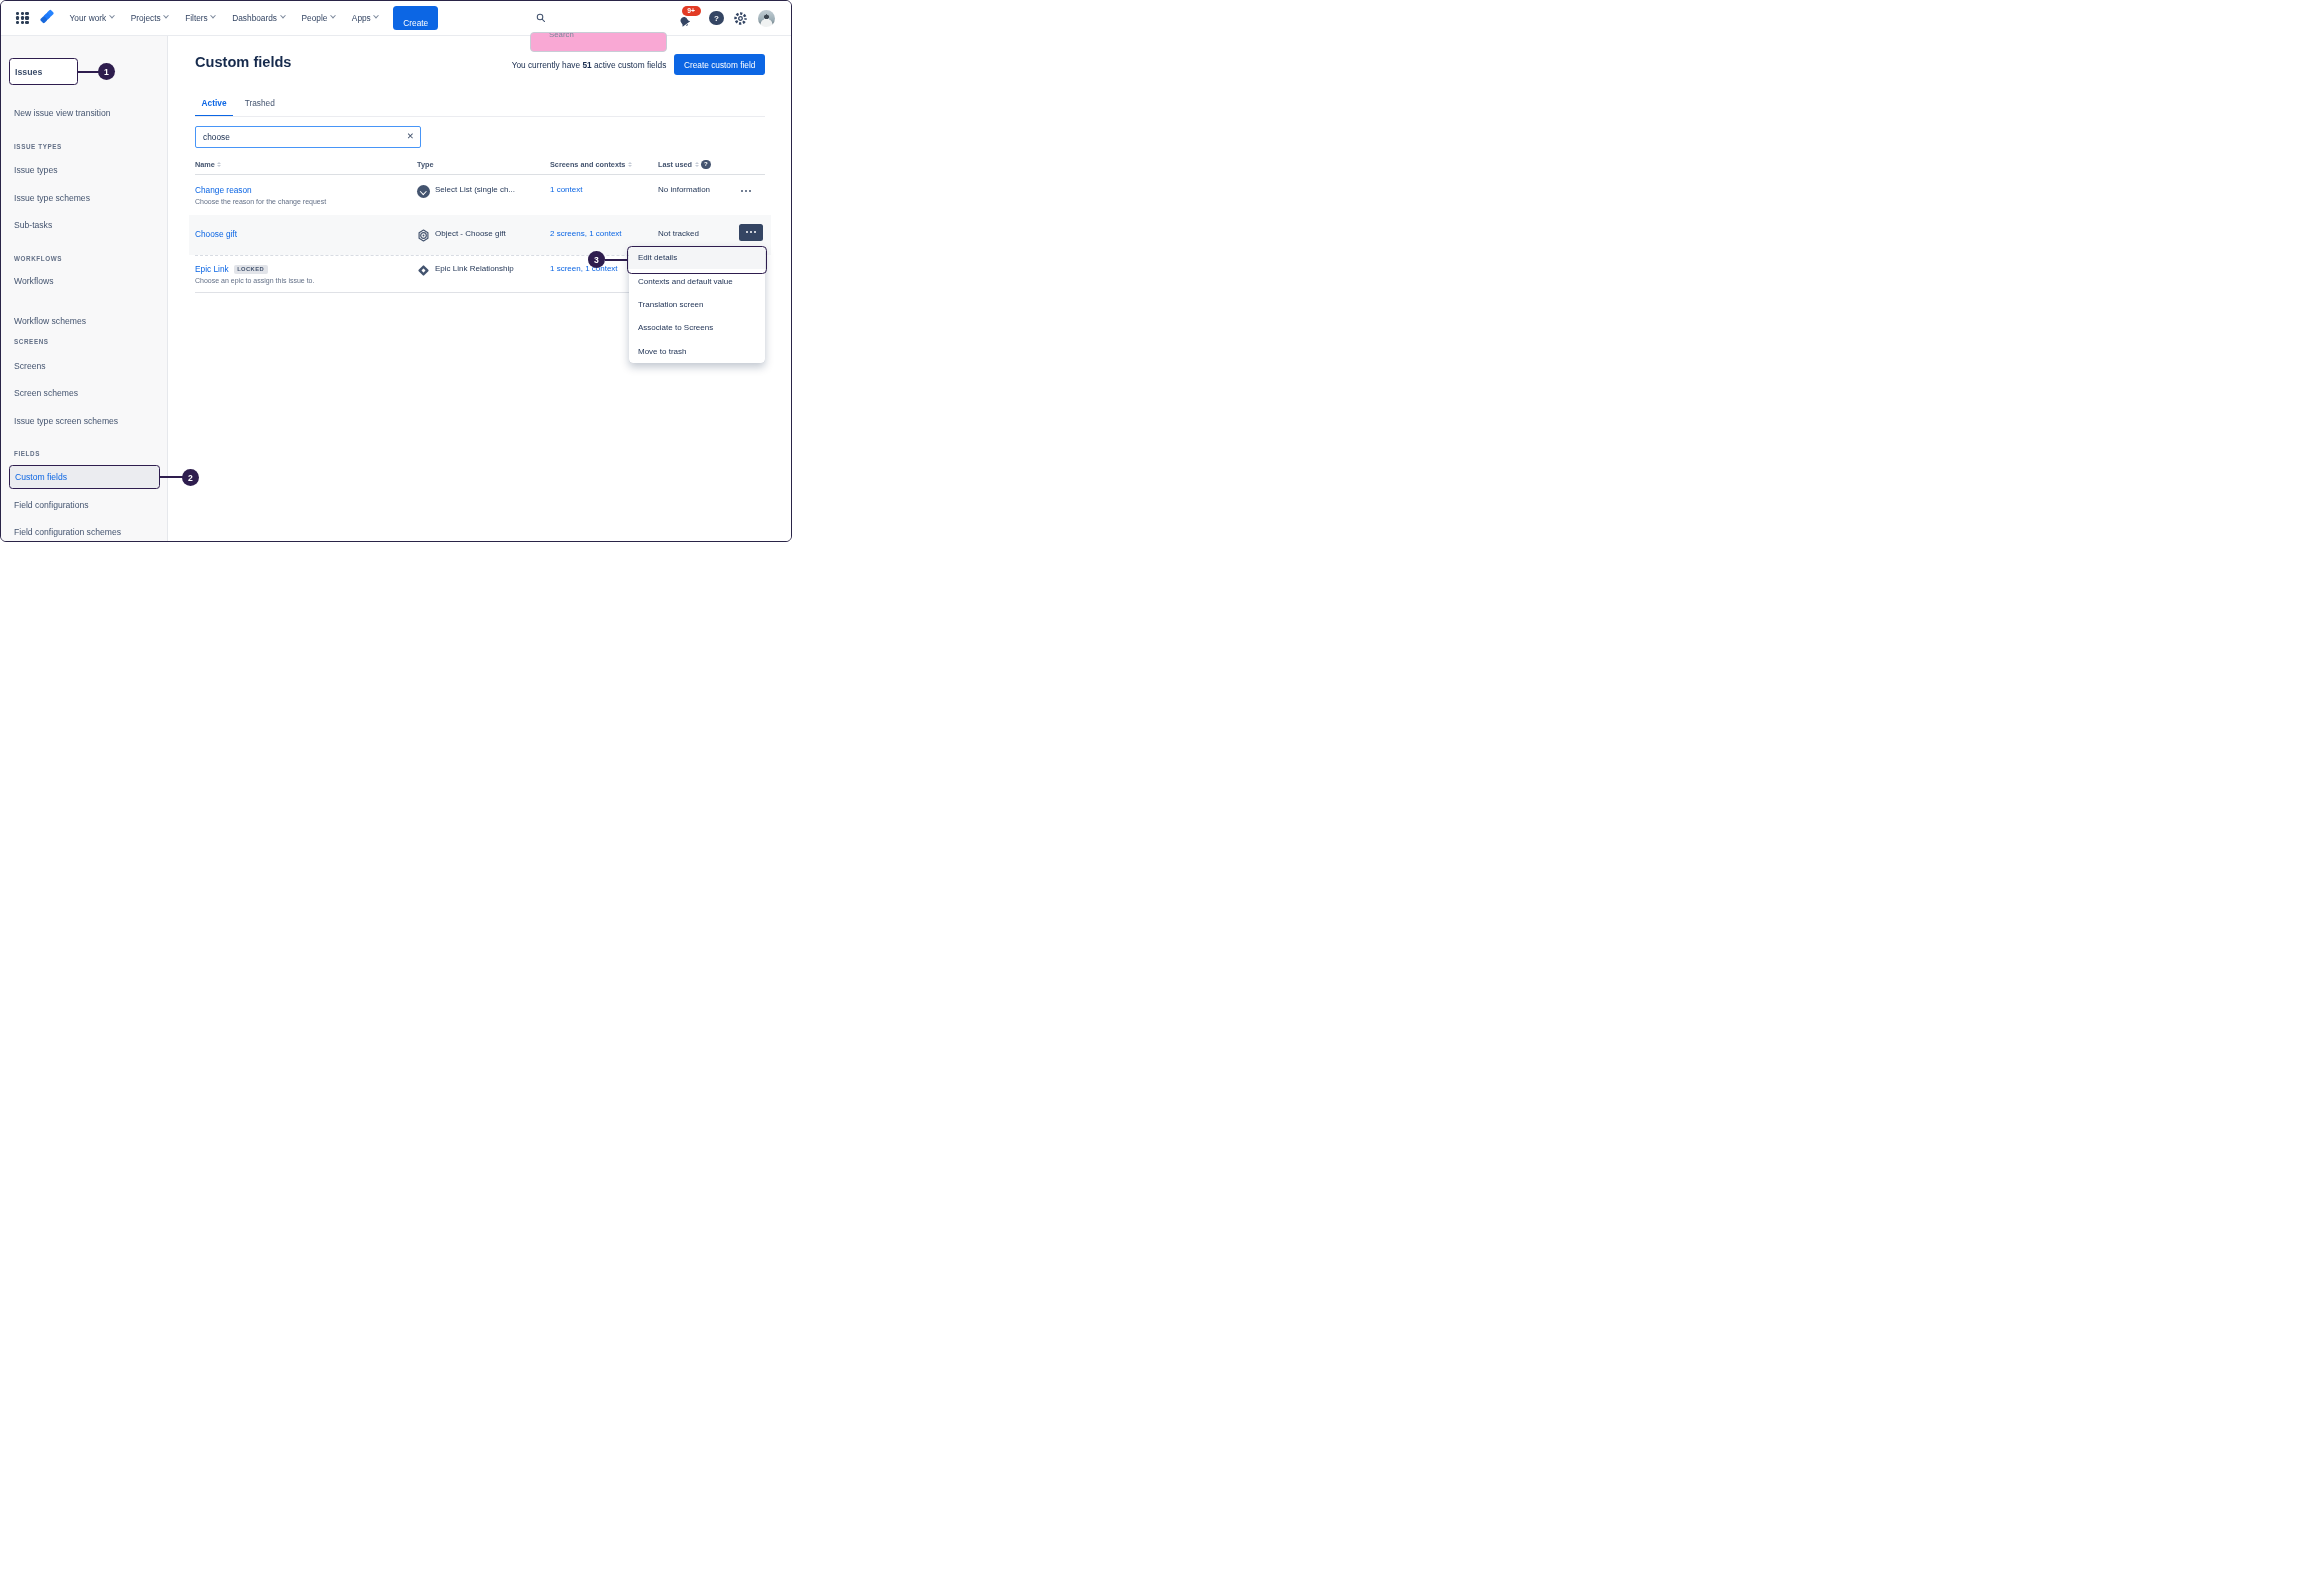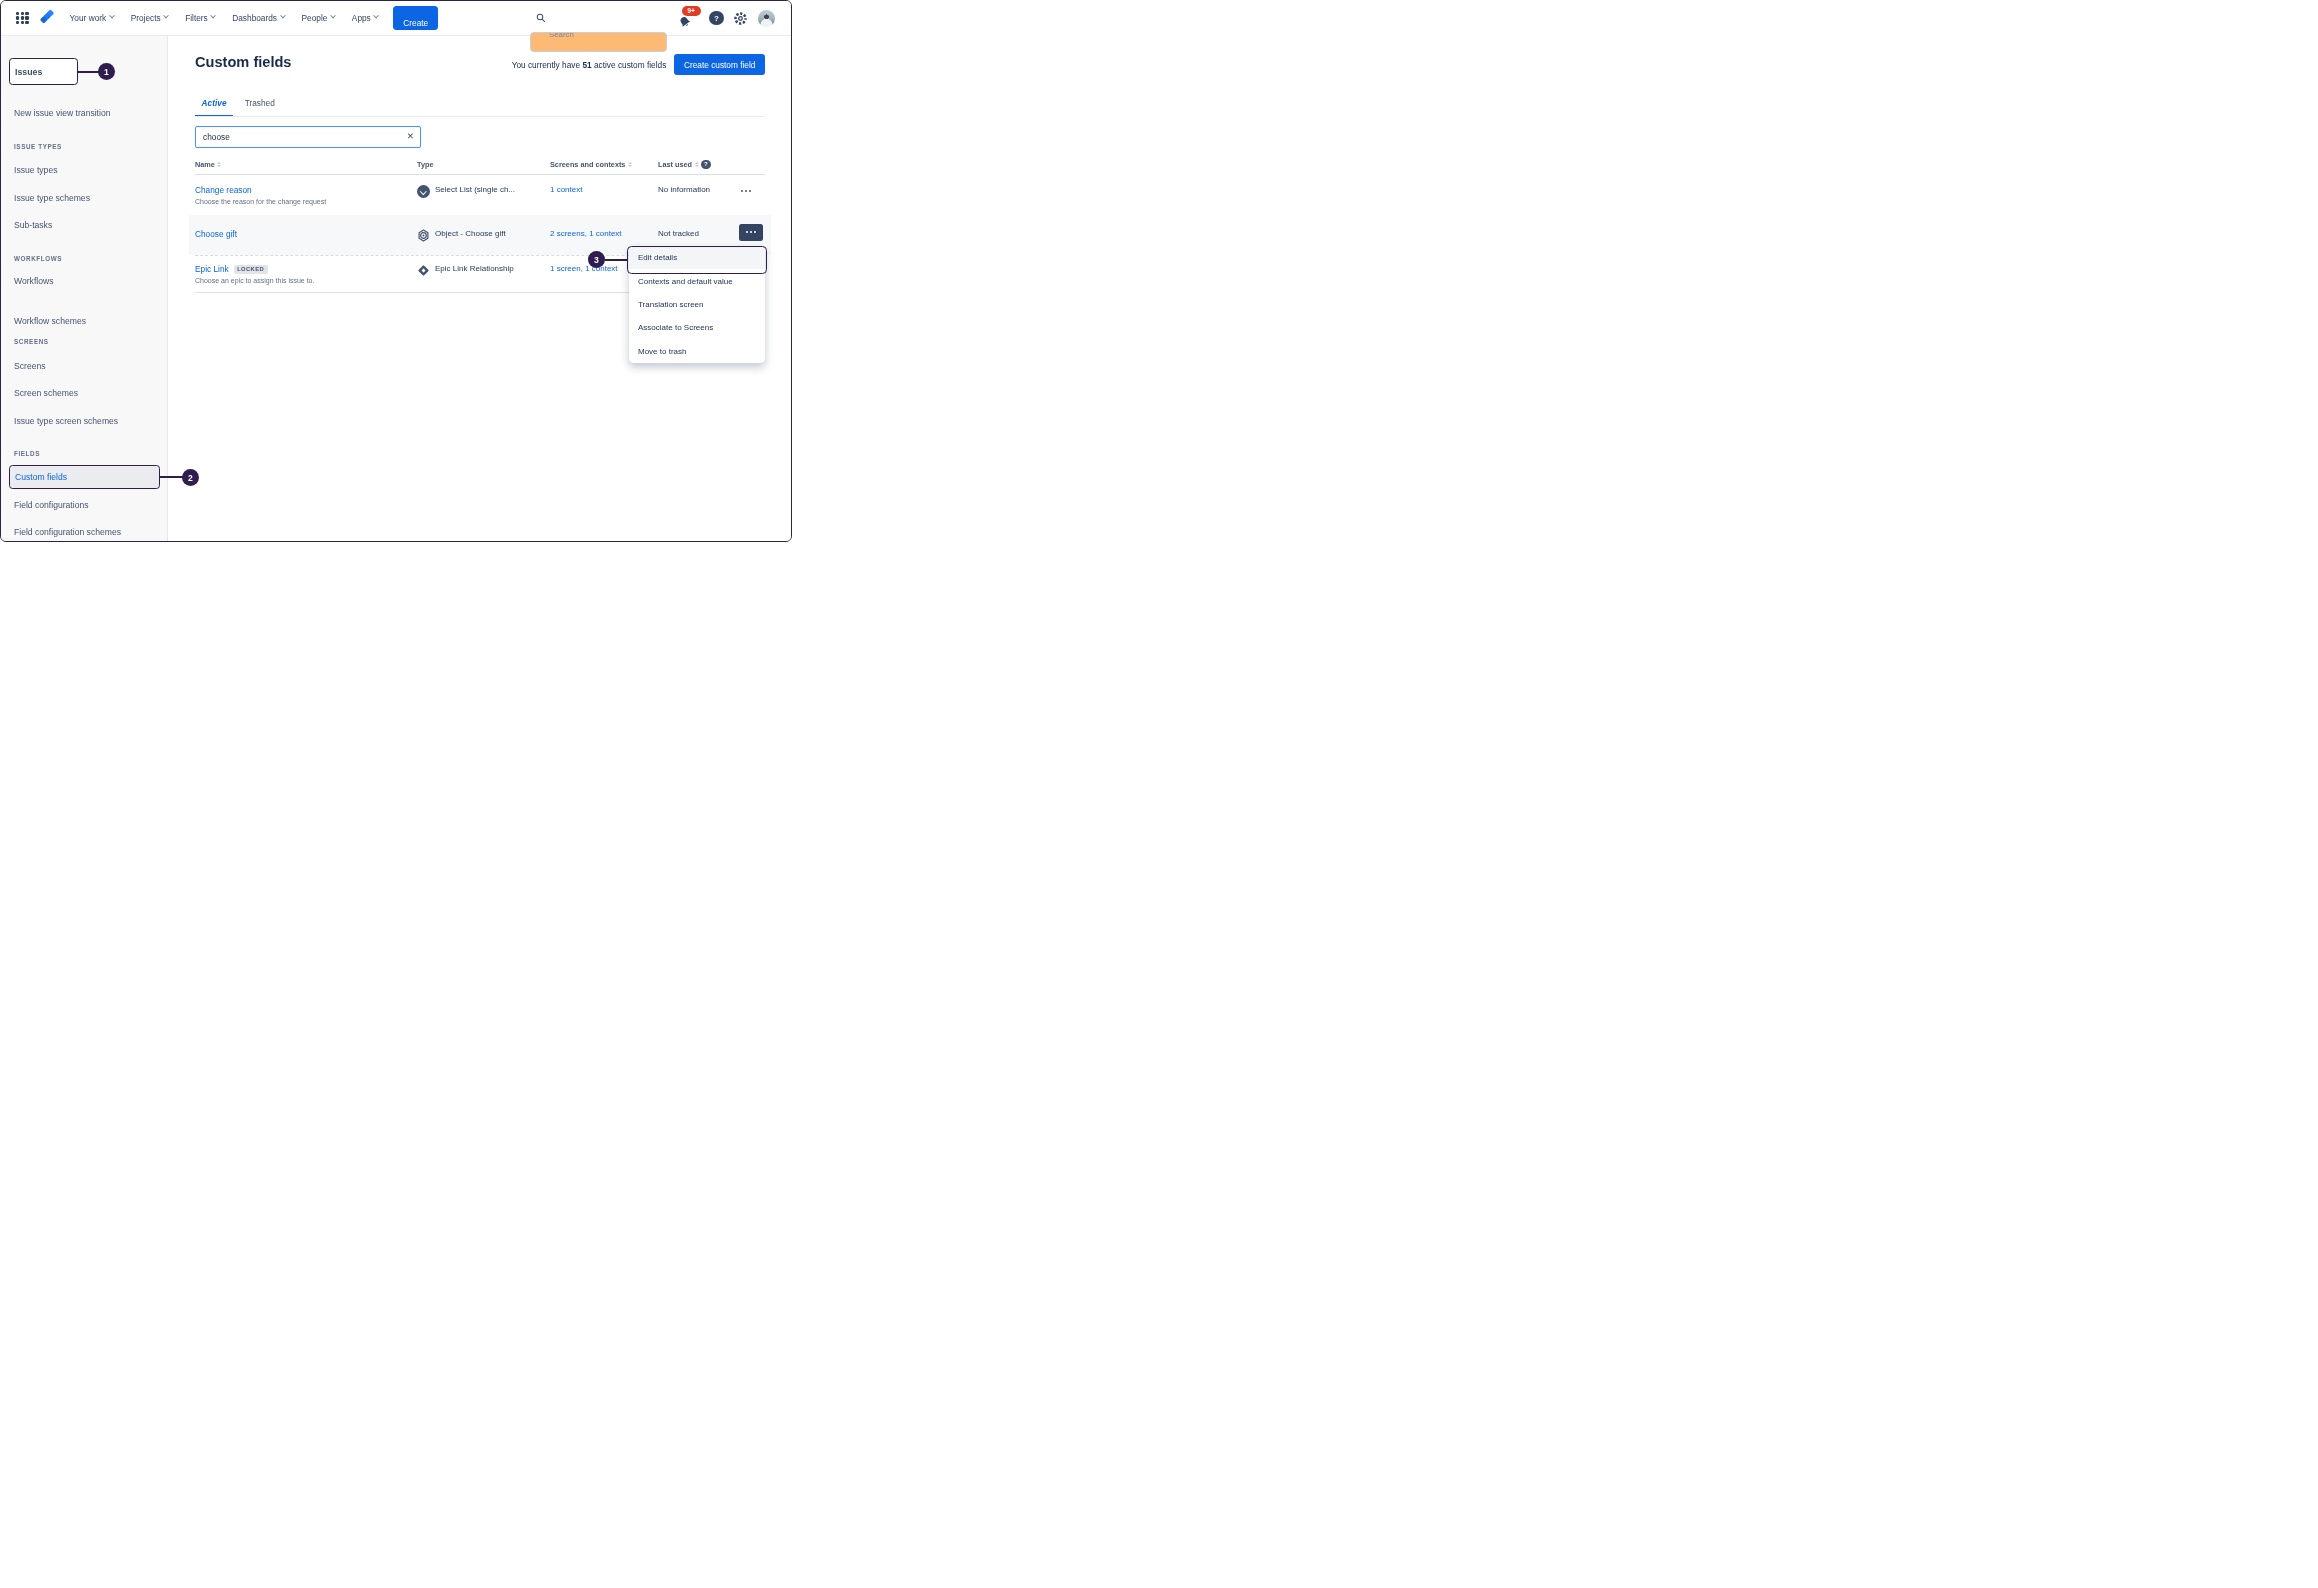--- a/index.html
+++ b/index.html
@@ -21,21 +21,21 @@
               color:#344563; cursor:pointer; white-space:nowrap;justify-content:center; }
   .chev { width:4px; height:4px; border-right:1px solid #7A8699; border-bottom:1px solid #7A8699;
           transform:rotate(45deg) translate(-1px,-1px); margin-top:-1.5px; }
   .create-btn { margin-left:15px; height:21px; padding:12px 10px; background:#0C66E4; color:#fff;
                 border:none; border-radius:3.5px; font-size:8.3px; font-weight:500; cursor:pointer;
                 font-family:inherit; }
   .topnav-right { margin-left:auto; display:flex; align-items:center; gap:9.6px; padding-right:16px; }
   .nav-search { position:relative; width:137px; height:20px; }
   .nav-search input { width:100%; height:100%; border:1px solid #C8CDD6; border-radius:4px;
                       padding:0 5px 16px 18px; font-size:7.8px; color:#44546F; font-family:inherit;
-                      background:#fdba74; outline:none;margin-top:24px; }
+                      background:#f9a8d4; outline:none;margin-top:24px; }
   .nav-search input::placeholder { color:#7A8699; }
   .mag { position:absolute; left:5.6px; top:5px; }
   .bell-wrap { position:relative; width:23px; height:23px; cursor:pointer; }
   .bell-wrap svg { position:absolute; left:1px; bottom:1px; }
   .notif-badge { position:absolute; top:-1px; right:-1px; min-width:19px; height:10.6px; background:#E23B25;
                  color:#fff; border-radius:5.6px; font-size:6.8px; font-weight:bold;
                  display:flex; align-items:center; justify-content:center; }
   .help-circle { width:14.6px; height:14.6px; border-radius:50%; background:#344563; color:#fff;
                  font-size:8px; font-weight:bold; display:flex; align-items:center; justify-content:center;
                  cursor:pointer; }
@@ -67,21 +67,21 @@
                   align-items:center; gap:8px; }
   .count-text { font-size:8.3px; color:#172B4D; white-space:nowrap; }
   .count-text b { font-weight:bold; }
   .create-field-btn { height:21px; padding:0 9.6px; background:#0C66E4; color:#fff; border:none;
                       border-radius:3px; font-size:8.3px; font-weight:500; cursor:pointer; font-family:inherit; }
 
   .tabs { position:absolute; left:27px; right:26px; top:62px; height:18.7px;
           border-bottom:1px solid #EBECF0; display:flex; }
   .tab { padding:0 6.6px; font-size:8.3px; font-weight:500; color:#44546F; cursor:pointer;
          display:flex; align-items:flex-start; margin-right:5px; }
-  .tab.active { color:#0C66E4; font-weight:600; border-bottom:1.5px solid #0C66E4;font-style:italic; }
+  .tab.active { color:#0C66E4; font-weight:600; border-bottom:1.5px solid #0C66E4; }
 
   .filter-box { position:absolute; left:27px; top:90px; width:226px; height:22px; }
   .filter-box input { width:100%; height:100%; border:1px solid #4795F7; border-radius:2px;
                       padding:0 20px 0 7px; font-size:8.3px; color:#172B4D; font-family:inherit; outline:none; }
   .clear-x { position:absolute; right:7px; top:4.5px; font-size:8.6px; color:#44546F; cursor:pointer; }
 
   .table { position:absolute; left:27px; right:26px; top:124px; }
   .t-head { display:grid; grid-template-columns:222px 133px 108px 81px 1fr; height:15px;
             border-bottom:0.5px solid #DCDFE3; }
   .t-head > div { font-size:7.3px; font-weight:600; color:#44546F; display:flex; align-items:flex-start; gap:2.5px; }

